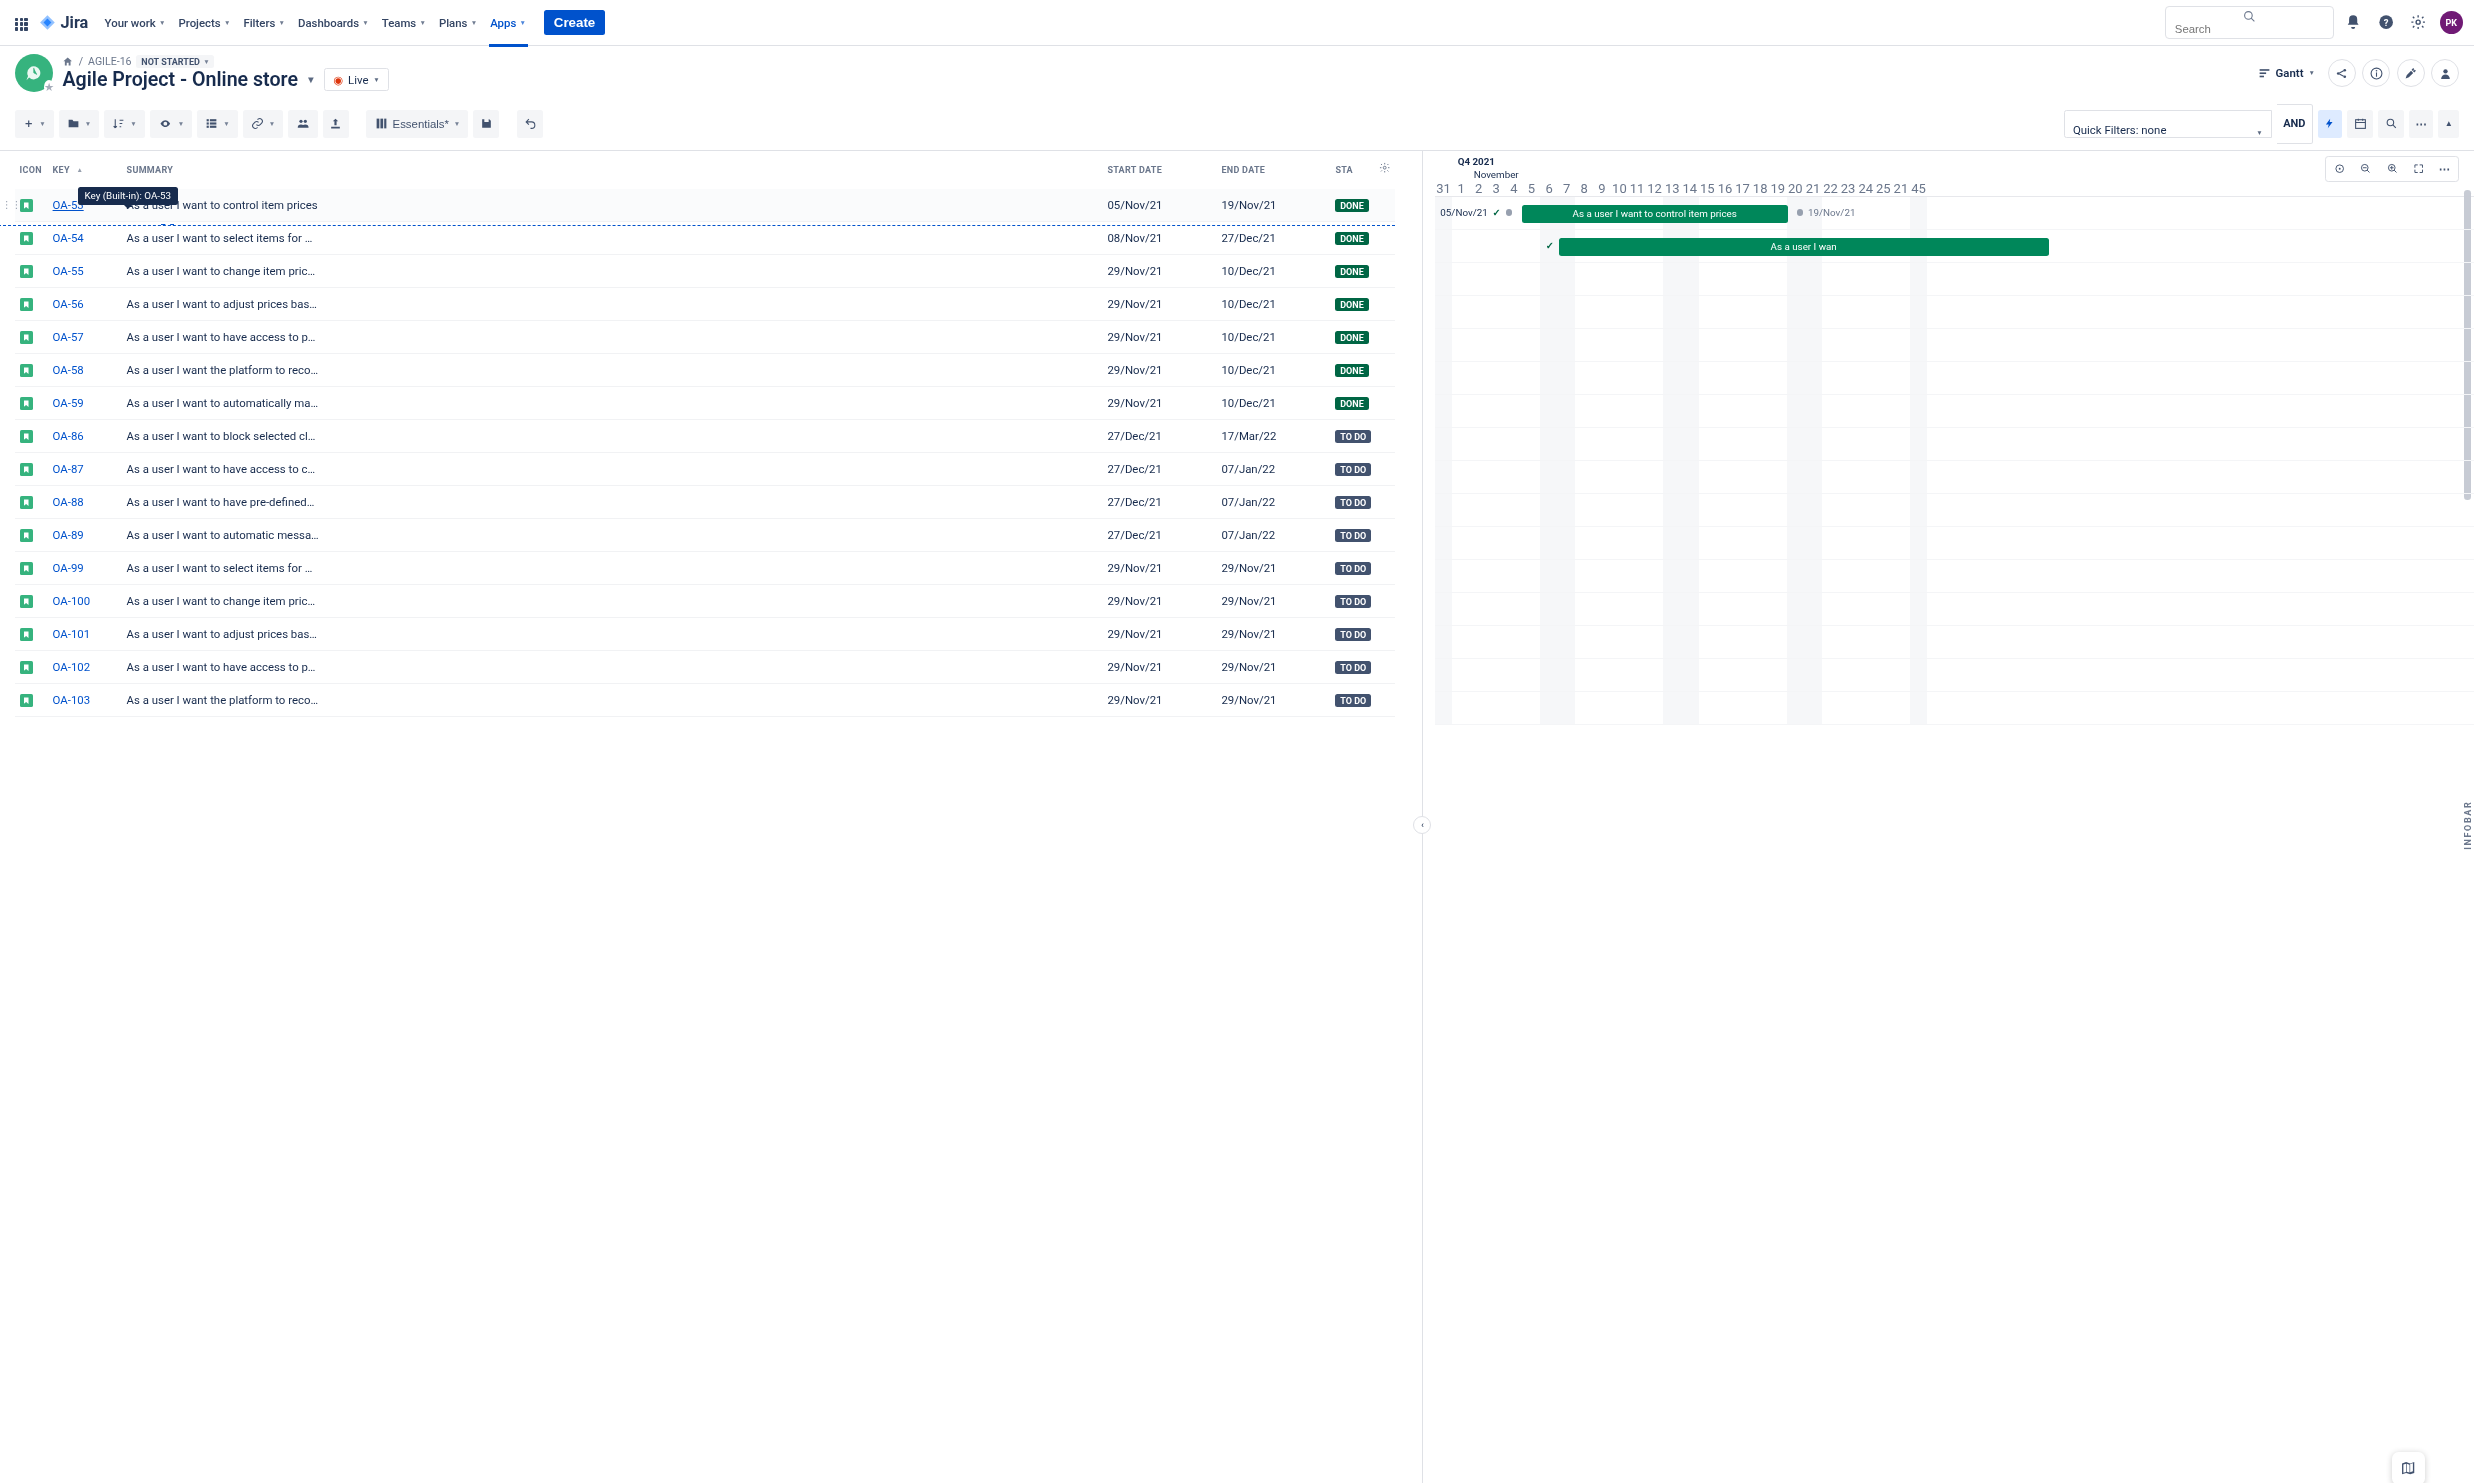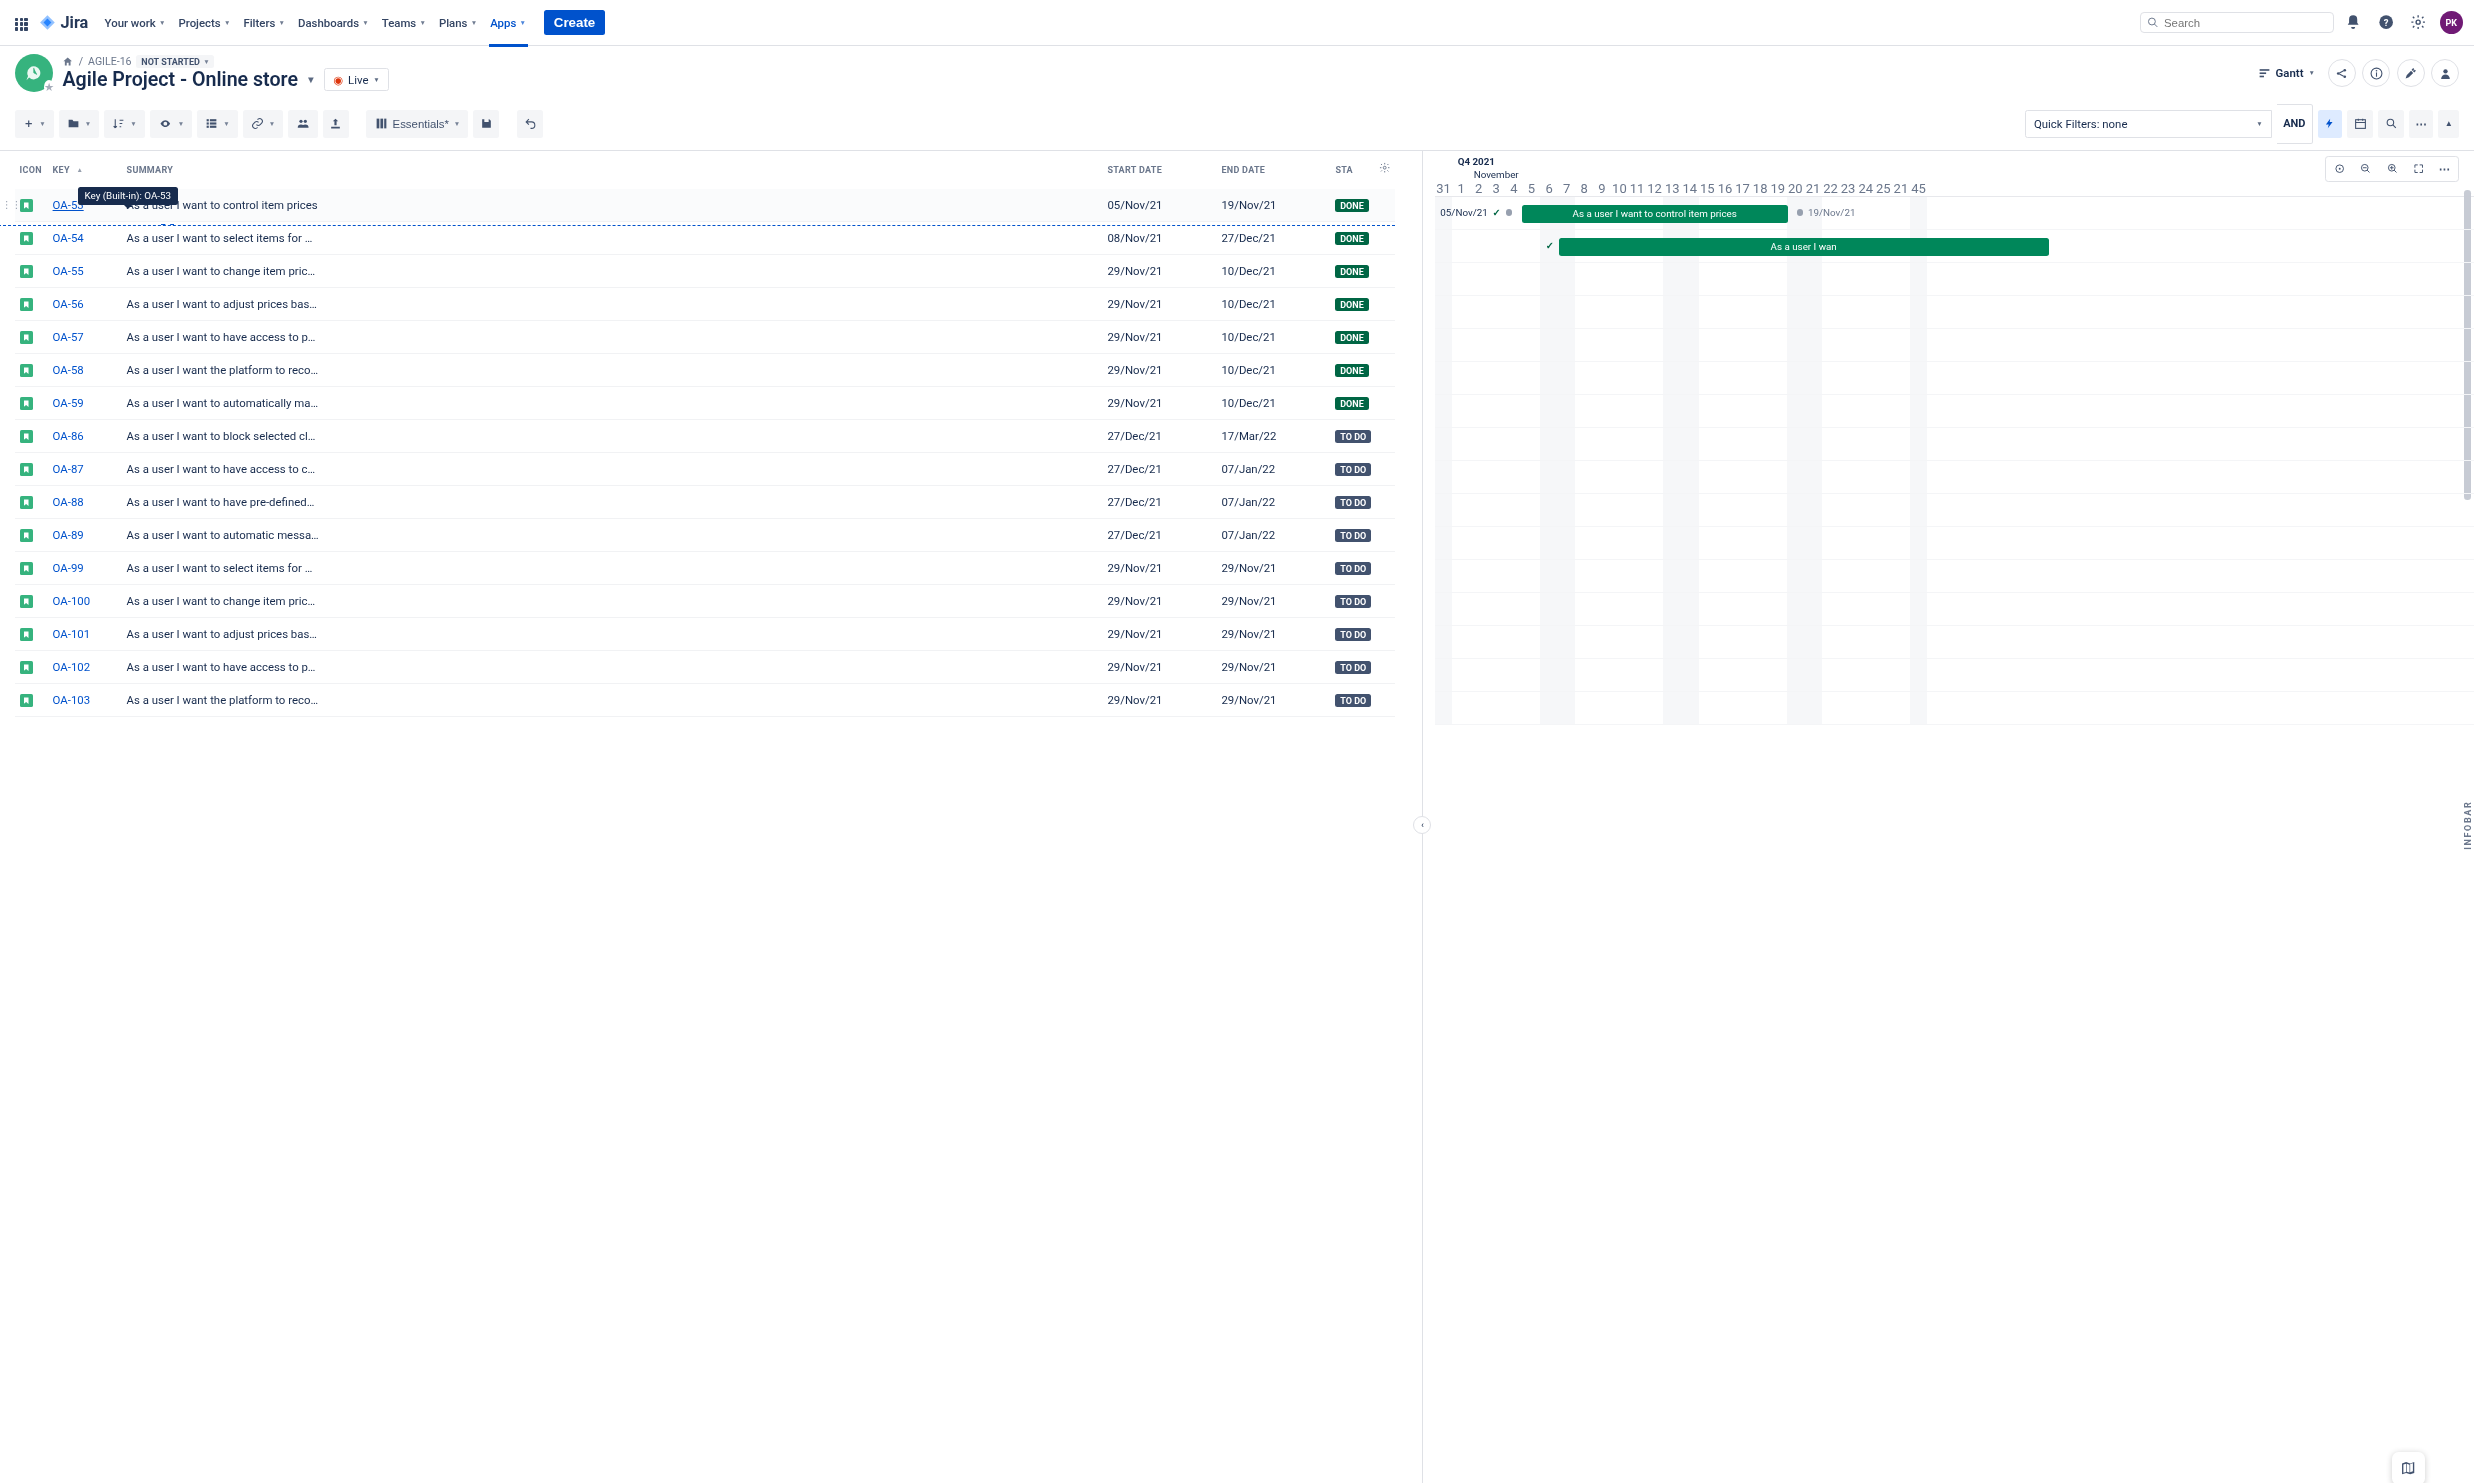--- a/index.html
+++ b/index.html
@@ -10,21 +10,21 @@
 .app-switcher { width: 19.6px; height: 19.6px; display: grid; grid-template-columns: repeat(3,3.3px); grid-template-rows: repeat(3,3.3px); gap: 1.6px; padding: 4.9px; cursor: pointer; }
 .app-switcher span { background: #344563; border-radius: 0.8px; }
 .jira-logo { display: flex; align-items: center; gap: 3.3px; font-weight: 700; font-size: 16.3px; color: #253858; margin: 0 6.5px; }
 .jira-mark { color: #2684FF; font-size: 16.3px; }
 .nav-item { padding: 6.5px 6.5px; display: flex; align-items: center; gap: 3.3px; cursor: pointer; color: #344563; font-weight: 500; border-radius: 2.5px; }
 .nav-item.active { color: #0052CC; position: relative; }
 .nav-item.active::after { content: ""; position: absolute; bottom: -10.6px; left: 4.9px; right: 4.9px; height: 2.5px; background: #0052CC; }
 .chev { font-size: 6.5px; opacity: .7; }
 .create-btn { background: #0052CC; color: #fff; border: none; padding: 4.9px 9.8px; border-radius: 2.5px; font-weight: 600; margin-left: 8.2px; cursor: pointer; text-align: right; }
 .nav-spacer { flex: 1; }
-.search-box { display: flex; align-items: center; border: 0.8px solid #dfe1e6; border-radius: 4.1px; padding: 3.3px 6.5px; width: 194px; background: #fff; }
+.search-box { display: flex; align-items: center; border: 0.8px solid #dfe1e6; border-radius: 4.1px; padding: 3.3px 6.5px; width: 169px; background: #fff; flex-direction: column; }
 .search-box input { border: none; outline: none; margin-left: 4.9px; font-size: 11.4px; width: 100%; background: transparent; }
 .icon-btn { width: 26px; height: 26px; display: flex; align-items: center; justify-content: center; border-radius: 50%; cursor: pointer; margin-left: 3.3px; color: #42526E; }
 .avatar { width: 23px; height: 23px; border-radius: 50%; background: #701a75; color: #fff; font-size: 9px; font-weight: 700; display: flex; align-items: center; justify-content: center; }
 
 
 .proj-header { display: flex; align-items: center; padding: 8.2px 14.7px 4.9px; gap: 9.8px; }
 .proj-icon { width: 38px; height: 38px; border-radius: 50%; background: #36B37E; position: relative; display: flex; align-items: center; justify-content: center; color: #fff; font-size: 18px; }
 .proj-star { position: absolute; bottom: -1.6px; right: -1.6px; font-size: 11.4px; color: #A5ADBA; background: #fff; border-radius: 50%; }
 .crumbs { display: flex; align-items: center; gap: 4.9px; font-size: 10.6px; color: #6B778C; }
 .crumbs a { color: #6B778C; }
@@ -36,21 +36,21 @@
 .hdr-right { margin-left: auto; display: flex; align-items: center; gap: 6.5px; }
 .round-btn { width: 28px; height: 28px; border-radius: 50%; border: 0.8px solid #dfe1e6; display: flex; align-items: center; justify-content: center; cursor: pointer; color: #42526E; background: #fff; }
 .gantt-select { display: flex; align-items: center; gap: 4.9px; font-weight: 600; cursor: pointer; padding: 4.9px 6.5px; }
 
 
 .toolbar { display: flex; align-items: center; padding: 6.5px 14.7px; gap: 4.9px; border-bottom: 1.6px solid #dfe1e6; }
 .tbtn { background: #F4F5F7; border: none; border-radius: 2.5px; height: 28px; padding: 0 8.2px; display: flex; align-items: center; gap: 4.9px; cursor: pointer; color: #42526E; font-size: 11.4px; }
 .tbtn.small { padding: 0 6.5px; }
 .tbtn.active-blue { background: #DEEBFF; color: #0052CC; }
 .toolbar-spacer { flex: 1; }
-.quick-filter { display: flex; align-items: center; border: 0.8px solid #dfe1e6; border-radius: 2.5px 0 0 2.5px; padding: 0 8.2px; height: 28px; width: 247px; cursor: pointer; justify-content: space-between; }
+.quick-filter { display: flex; align-items: flex-end; border: 0.8px solid #dfe1e6; border-radius: 2.5px 0 0 2.5px; padding: 0 8.2px; height: 28px; width: 208px; cursor: pointer; justify-content: space-between; }
 .and-badge { border: 0.8px solid #dfe1e6; border-left: none; border-radius: 0 2.5px 2.5px 0; height: 40px; padding: 0 6.5px; display: flex; align-items: center; font-size: 11px; font-weight: 700; }
 
 
 .main { display: flex; height: calc(100vh - 136px); position: relative; }
 .left-panel { width: 57%; overflow: auto; position: relative; padding: 0 14.7px; }
 .splitter { width: 24.5px; display: flex; align-items: center; justify-content: center; position: relative; }
 .splitter-line { width: 0.8px; background: #dfe1e6; position: absolute; top: 0; bottom: 0; left: 50%; }
 .collapse-left { position: absolute; top: 50%; transform: translateY(-50%); width: 18px; height: 18px; border-radius: 50%; background: #fff; border: 0.8px solid #dfe1e6; display: flex; align-items: center; justify-content: center; cursor: pointer; z-index: 5; font-size: 9.8px; }
 .right-panel { flex: 1; position: relative; overflow: hidden; }
 

